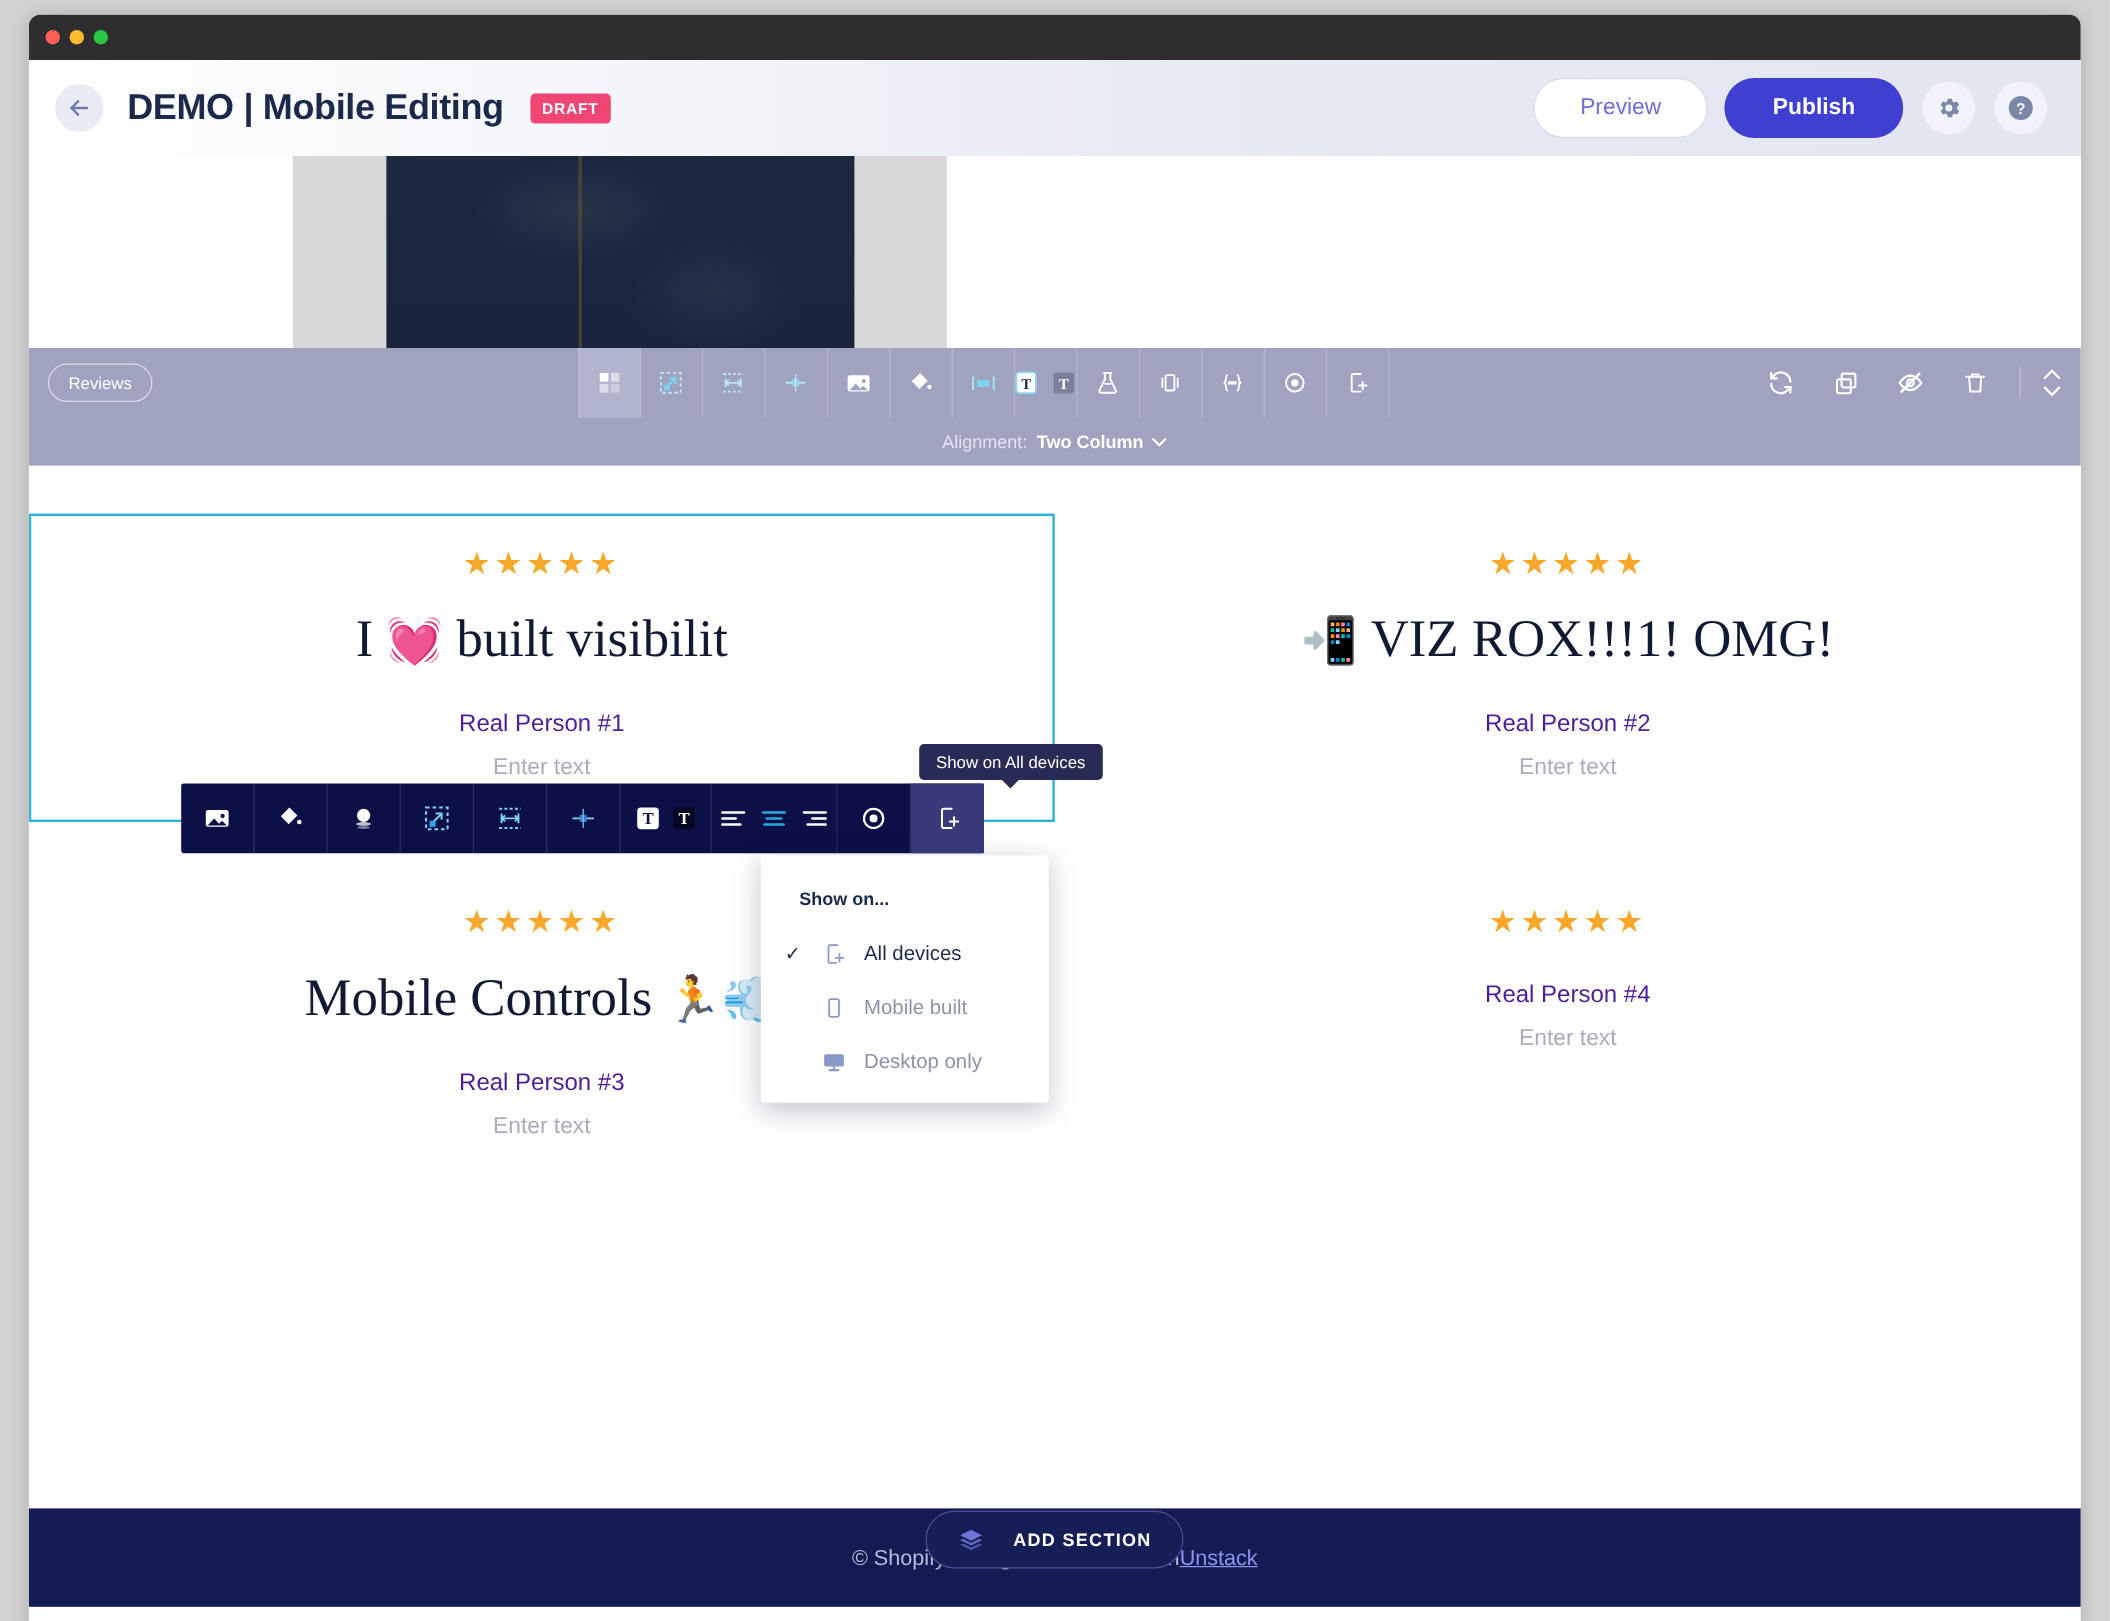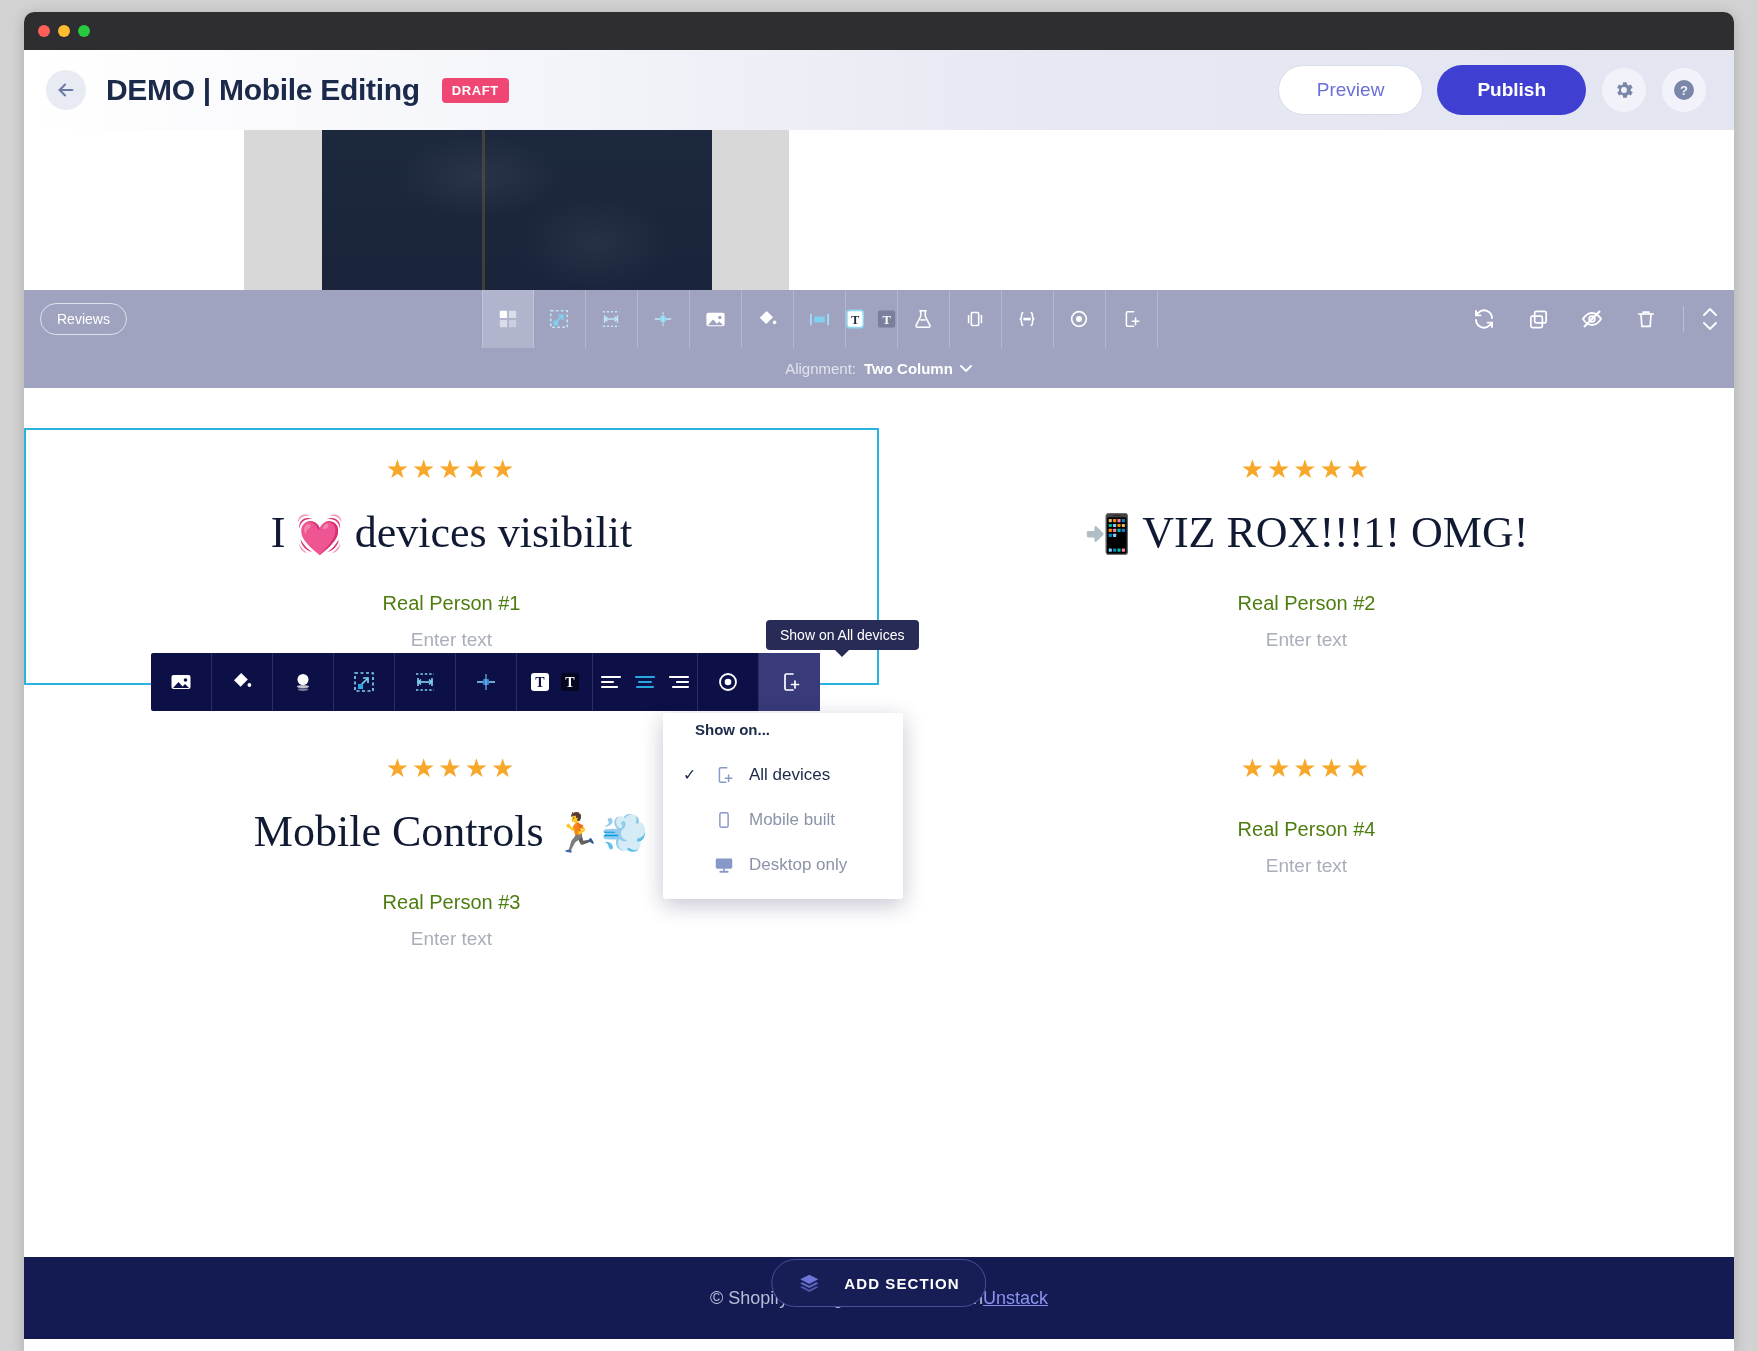--- a/index.html
+++ b/index.html
@@ -160,22 +160,21 @@
     content: ""; position: absolute; left: 50%; bottom: -7px; margin-left: -7px;
     border-left: 7px solid transparent; border-right: 7px solid transparent;
     border-top: 7px solid #282b55;
   }
 
   
   #showon-menu {
     position: absolute; left: 610px; top: 583px; width: 240px;
     background: #fff; border-radius: 3px; z-index: 55;
     box-shadow: 0 6px 22px rgba(20,24,70,.25);
-    padding: 4px 0 12px 0;
-    margin-left: 29px;
+    padding: 24px 0 12px 0;
   }
   #showon-title { font-size: 15px; font-weight: 700; color: #1b2a4a; padding: 4px 0 14px 32px; }
   .showon-item {
     display: flex; align-items: center; height: 45px; padding-left: 20px;
     gap: 10px; font-size: 17px; color: #8b93a8; cursor: pointer;
   }
   .showon-item.checked { color: #1b2a4a; }
   .showon-check { width: 20px; color: #1b2a4a; font-size: 16px; }
   .showon-icon { width: 26px; display: flex; align-items: center; color: #8898c8; }
 
@@ -189,21 +188,21 @@
   .review-card.selected {
     outline: 2px solid #2bb3e0; outline-offset: -2px;
   }
   .stars { color: #f7a72a; font-size: 26px; letter-spacing: 3px; }
   .review-head {
     font-family: "Liberation Serif", serif;
     font-size: 44px; color: #111a33; margin-top: 22px;
     white-space: nowrap; overflow: hidden;
   }
   .review-head .emoji { font-family: "DejaVu Sans", sans-serif; font-size: 38px; }
-  .review-author { font-size: 20px; color: #4d7c0f; margin-top: 34px; }
+  .review-author { font-size: 20px; color: #4c1d95; margin-top: 34px; }
   .review-placeholder { font-size: 19px; color: #a9aeba; margin-top: 14px; }
 
   
   #site-footer {
     position: absolute; left: 0; bottom: 0; width: 100%; height: 82px;
     background: #141a52; display: flex; align-items: center; justify-content: center;
     font-size: 18px; color: #b8bdd8;
   }
   #site-footer a { color: #8c93ee; text-align: right; }
   #add-section-btn {
@@ -547,21 +546,21 @@
         <span>Desktop only</span>
       </div>
     </div>
 
     <div id="reviews">
 
       <div class="review-row">
         <div class="review-card selected">
           <div class="stars">★★★★★</div>
           <div class="review-head">
-            <span>I </span><span class="emoji">💓</span><span> devices visibilit</span>
+            <span>I </span><span class="emoji">💓</span><span> built visibilit</span>
           </div>
           <div class="review-author">Real Person #1</div>
           <div class="review-placeholder">Enter text</div>
         </div>
 
         <div class="review-card">
           <div class="stars">★★★★★</div>
           <div class="review-head">
             <span></span><span class="emoji">📲</span><span> VIZ ROX!!!1! OMG!</span>
           </div>

